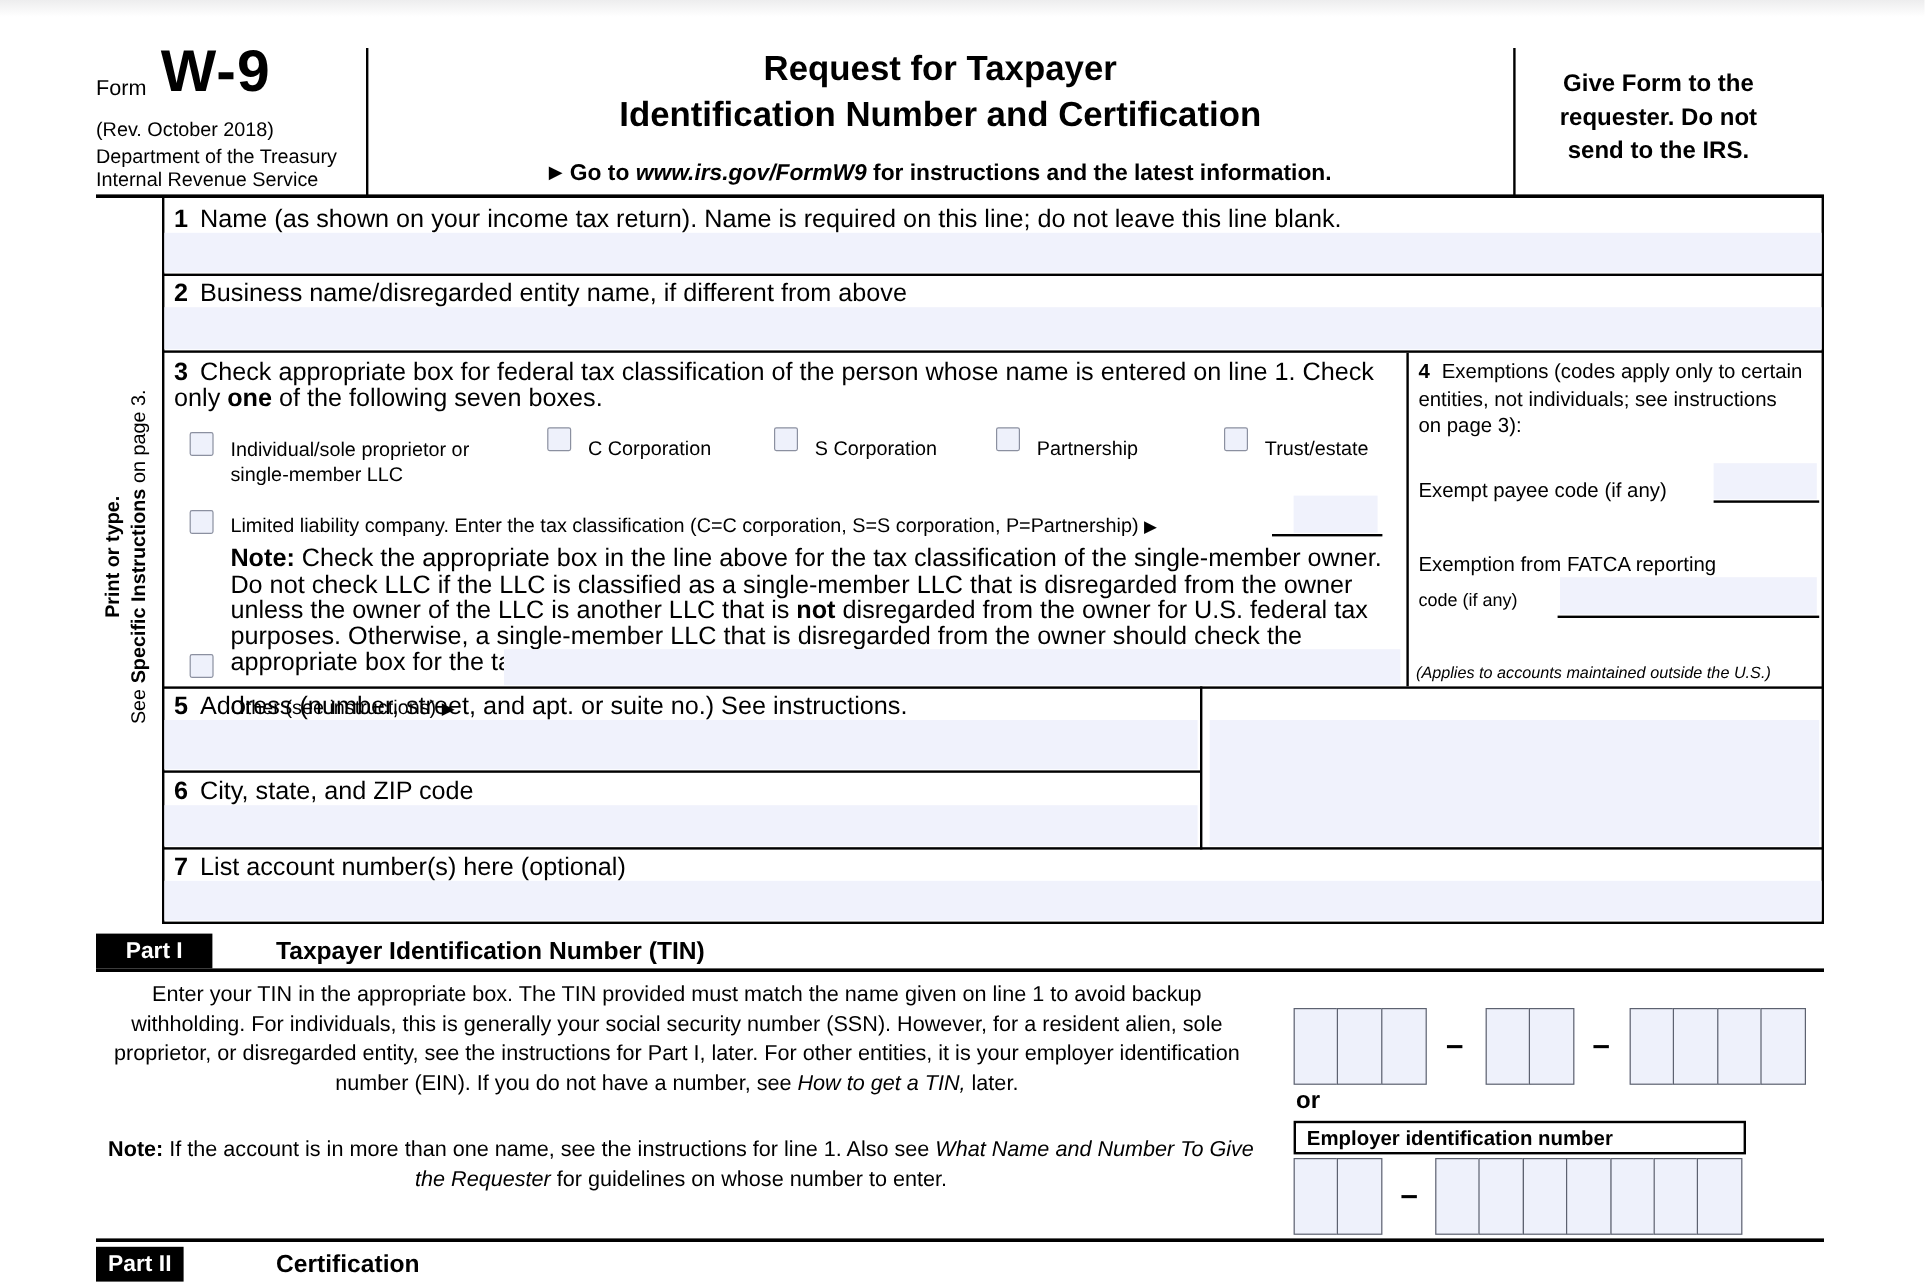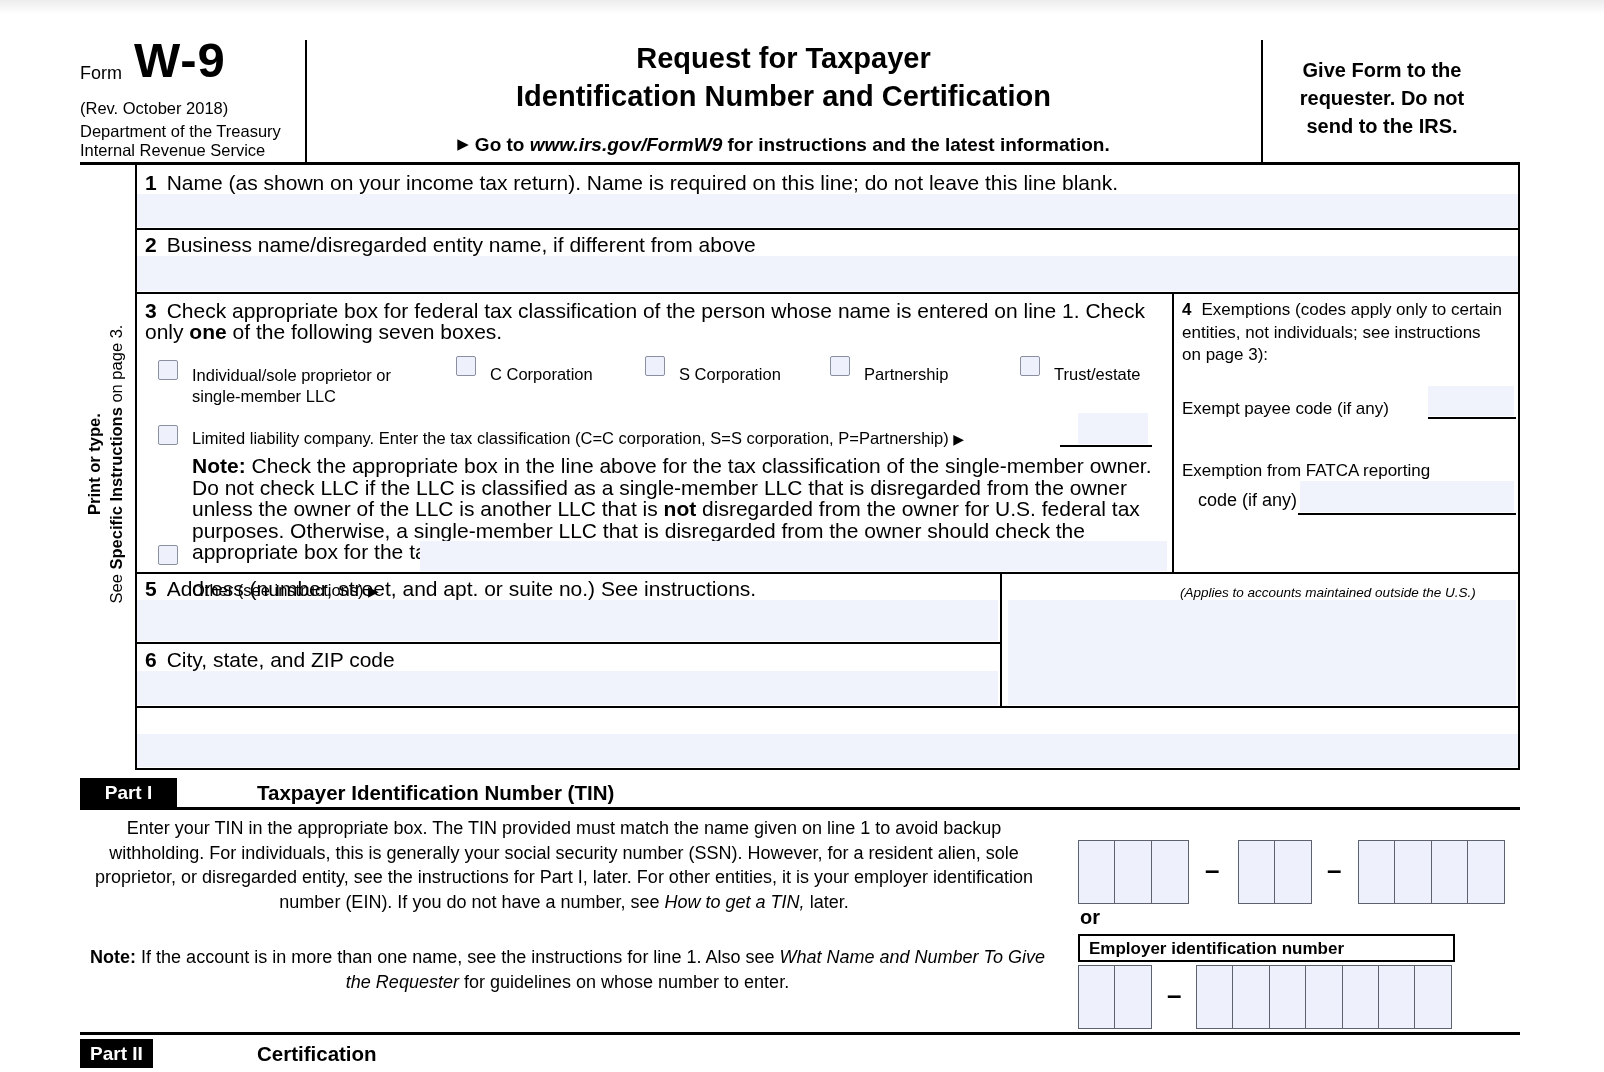--- a/index.html
+++ b/index.html
@@ -19,27 +19,27 @@
       border:1.6px solid #8b90a0;border-radius:2px;box-sizing:border-box;}
   .cbl{position:absolute;font-size:16.5px;line-height:21px;}
   .cells{position:absolute;display:flex;}
   .cell{width:36px;height:62px;background:#eef1fb;border:1.6px solid #5d6270;margin-left:-1.6px;}
   .cell:first-child{margin-left:0;}
   .dash{position:absolute;font-size:26px;font-weight:bold;}
   .tinhdr{position:absolute;border:2px solid #000;font-size:17px;font-weight:bold;
           padding:3px 0 0 9px;box-sizing:border-box;background:#fff;}
   .partbox{position:absolute;background:#000;color:#fff;font-weight:bold;font-size:19px;
            text-align:center;line-height:29px;}
-  .parttitle{position:absolute;font-size:20.5px;font-weight:bold;margin-left:27px;}
+  .parttitle{position:absolute;font-size:20.5px;font-weight:bold;}
   .sidebar-rot{position:absolute;left:-115px;top:441px;width:442px;height:46px;
                transform:rotate(-90deg);text-align:center;font-size:16.5px;line-height:22px;}
   .hdr-title{position:absolute;left:305px;width:957px;text-align:center;font-weight:bold;font-size:29px;}
   .goto{position:absolute;left:305px;width:957px;text-align:center;font-weight:bold;font-size:19px;}
   .arrow{font-size:15px;position:relative;top:-2px;margin-right:6px;}
-  .smallnote{position:absolute;font-size:13.5px;font-style:italic;margin-top:32px;}
+  .smallnote{position:absolute;font-size:13.5px;font-style:italic;}
 </style>
 </head>
 <body>
 
 <div class="page">
   <div class="topfade"></div>
 
   <div class="abs" style="left:80px;top:63px;font-size:18px;">Form</div>
   <div class="abs b" style="left:134px;top:32px;font-size:49px;letter-spacing:1px;">W-9</div>
   <div class="abs" style="left:80px;top:99px;font-size:16.5px;">(Rev. October 2018)</div>
@@ -117,21 +117,21 @@
 
   <div class="vline" style="left:1172px;top:294px;width:2px;height:278px;"></div>
   <div class="lbl" style="left:1182px;top:299px;width:322px;font-size:17px;line-height:22.5px;">
     <span class="num">4</span><span>Exemptions (codes apply only to certain entities, not individuals; see instructions on page 3):</span>
   </div>
   <div class="lbl" style="left:1182px;top:398px;font-size:17px;">Exempt payee code (if any)</div>
   <div class="field" style="left:1428px;top:386px;width:86px;height:30px;"></div>
   <div class="hline" style="left:1428px;top:417px;width:88px;height:2px;"></div>
 
   <div class="lbl" style="left:1182px;top:460px;font-size:17px;">Exemption from FATCA reporting</div>
-  <div class="lbl" style="left:1182px;top:490px;font-size:18px;margin-left:16px;">code (if any)</div>
+  <div class="lbl" style="left:1182px;top:490px;font-size:15px;">code (if any)</div>
   <div class="field" style="left:1300px;top:481px;width:214px;height:31px;"></div>
   <div class="hline" style="left:1298px;top:513px;width:218px;height:2px;"></div>
 
   <div class="smallnote" style="left:1180px;top:553px;width:340px;">(Applies to accounts maintained outside the U.S.)</div>
 
   <div class="hline" style="left:135px;top:572px;width:1385px;height:2px;"></div>
 
   <div class="lbl" style="left:145px;top:578px;width:840px;">
     <span class="num">5</span><span>Address (number, street, and apt. or suite no.) See instructions.</span>
   </div>
@@ -140,20 +140,23 @@
 
   <div class="vline" style="left:1000px;top:572px;width:2px;height:136px;"></div>
   <div class="field" style="left:1008px;top:600px;width:508px;height:105px;"></div>
 
   <div class="lbl" style="left:145px;top:649px;width:840px;">
     <span class="num">6</span><span>City, state, and ZIP code</span>
   </div>
   <div class="field" style="left:137px;top:671px;width:861px;height:34px;"></div>
   <div class="hline" style="left:135px;top:706px;width:1385px;height:2px;"></div>
 
+  <div class="lbl" style="left:145px;top:712px;width:1000px;">
+    <span class="num">7</span><span>List account number(s) here (optional)</span>
+  </div>
   <div class="field" style="left:137px;top:734px;width:1381px;height:33px;"></div>
   <div class="hline" style="left:135px;top:768px;width:1385px;height:2px;"></div>
 
   <div class="partbox" style="left:80px;top:778px;width:97px;height:29px;">Part I</div>
   <div class="parttitle" style="left:230px;top:781px;">Taxpayer Identification Number (TIN)</div>
   <div class="hline" style="left:80px;top:807px;width:1440px;height:3px;"></div>
 
   <div class="abs" style="left:80px;top:816px;width:968px;font-size:18px;line-height:24.5px;">
     <span>Enter your TIN in the appropriate box. The TIN provided must match the name given on line 1 to avoid backup withholding. For individuals, this is generally your social security number (SSN). However, for a resident alien, sole proprietor, or disregarded entity, see the instructions for Part I, later. For other entities, it is your employer identification number (EIN). If you do not have a number, see </span><span class="i">How to get a TIN,</span><span> later.</span>
   </div>

